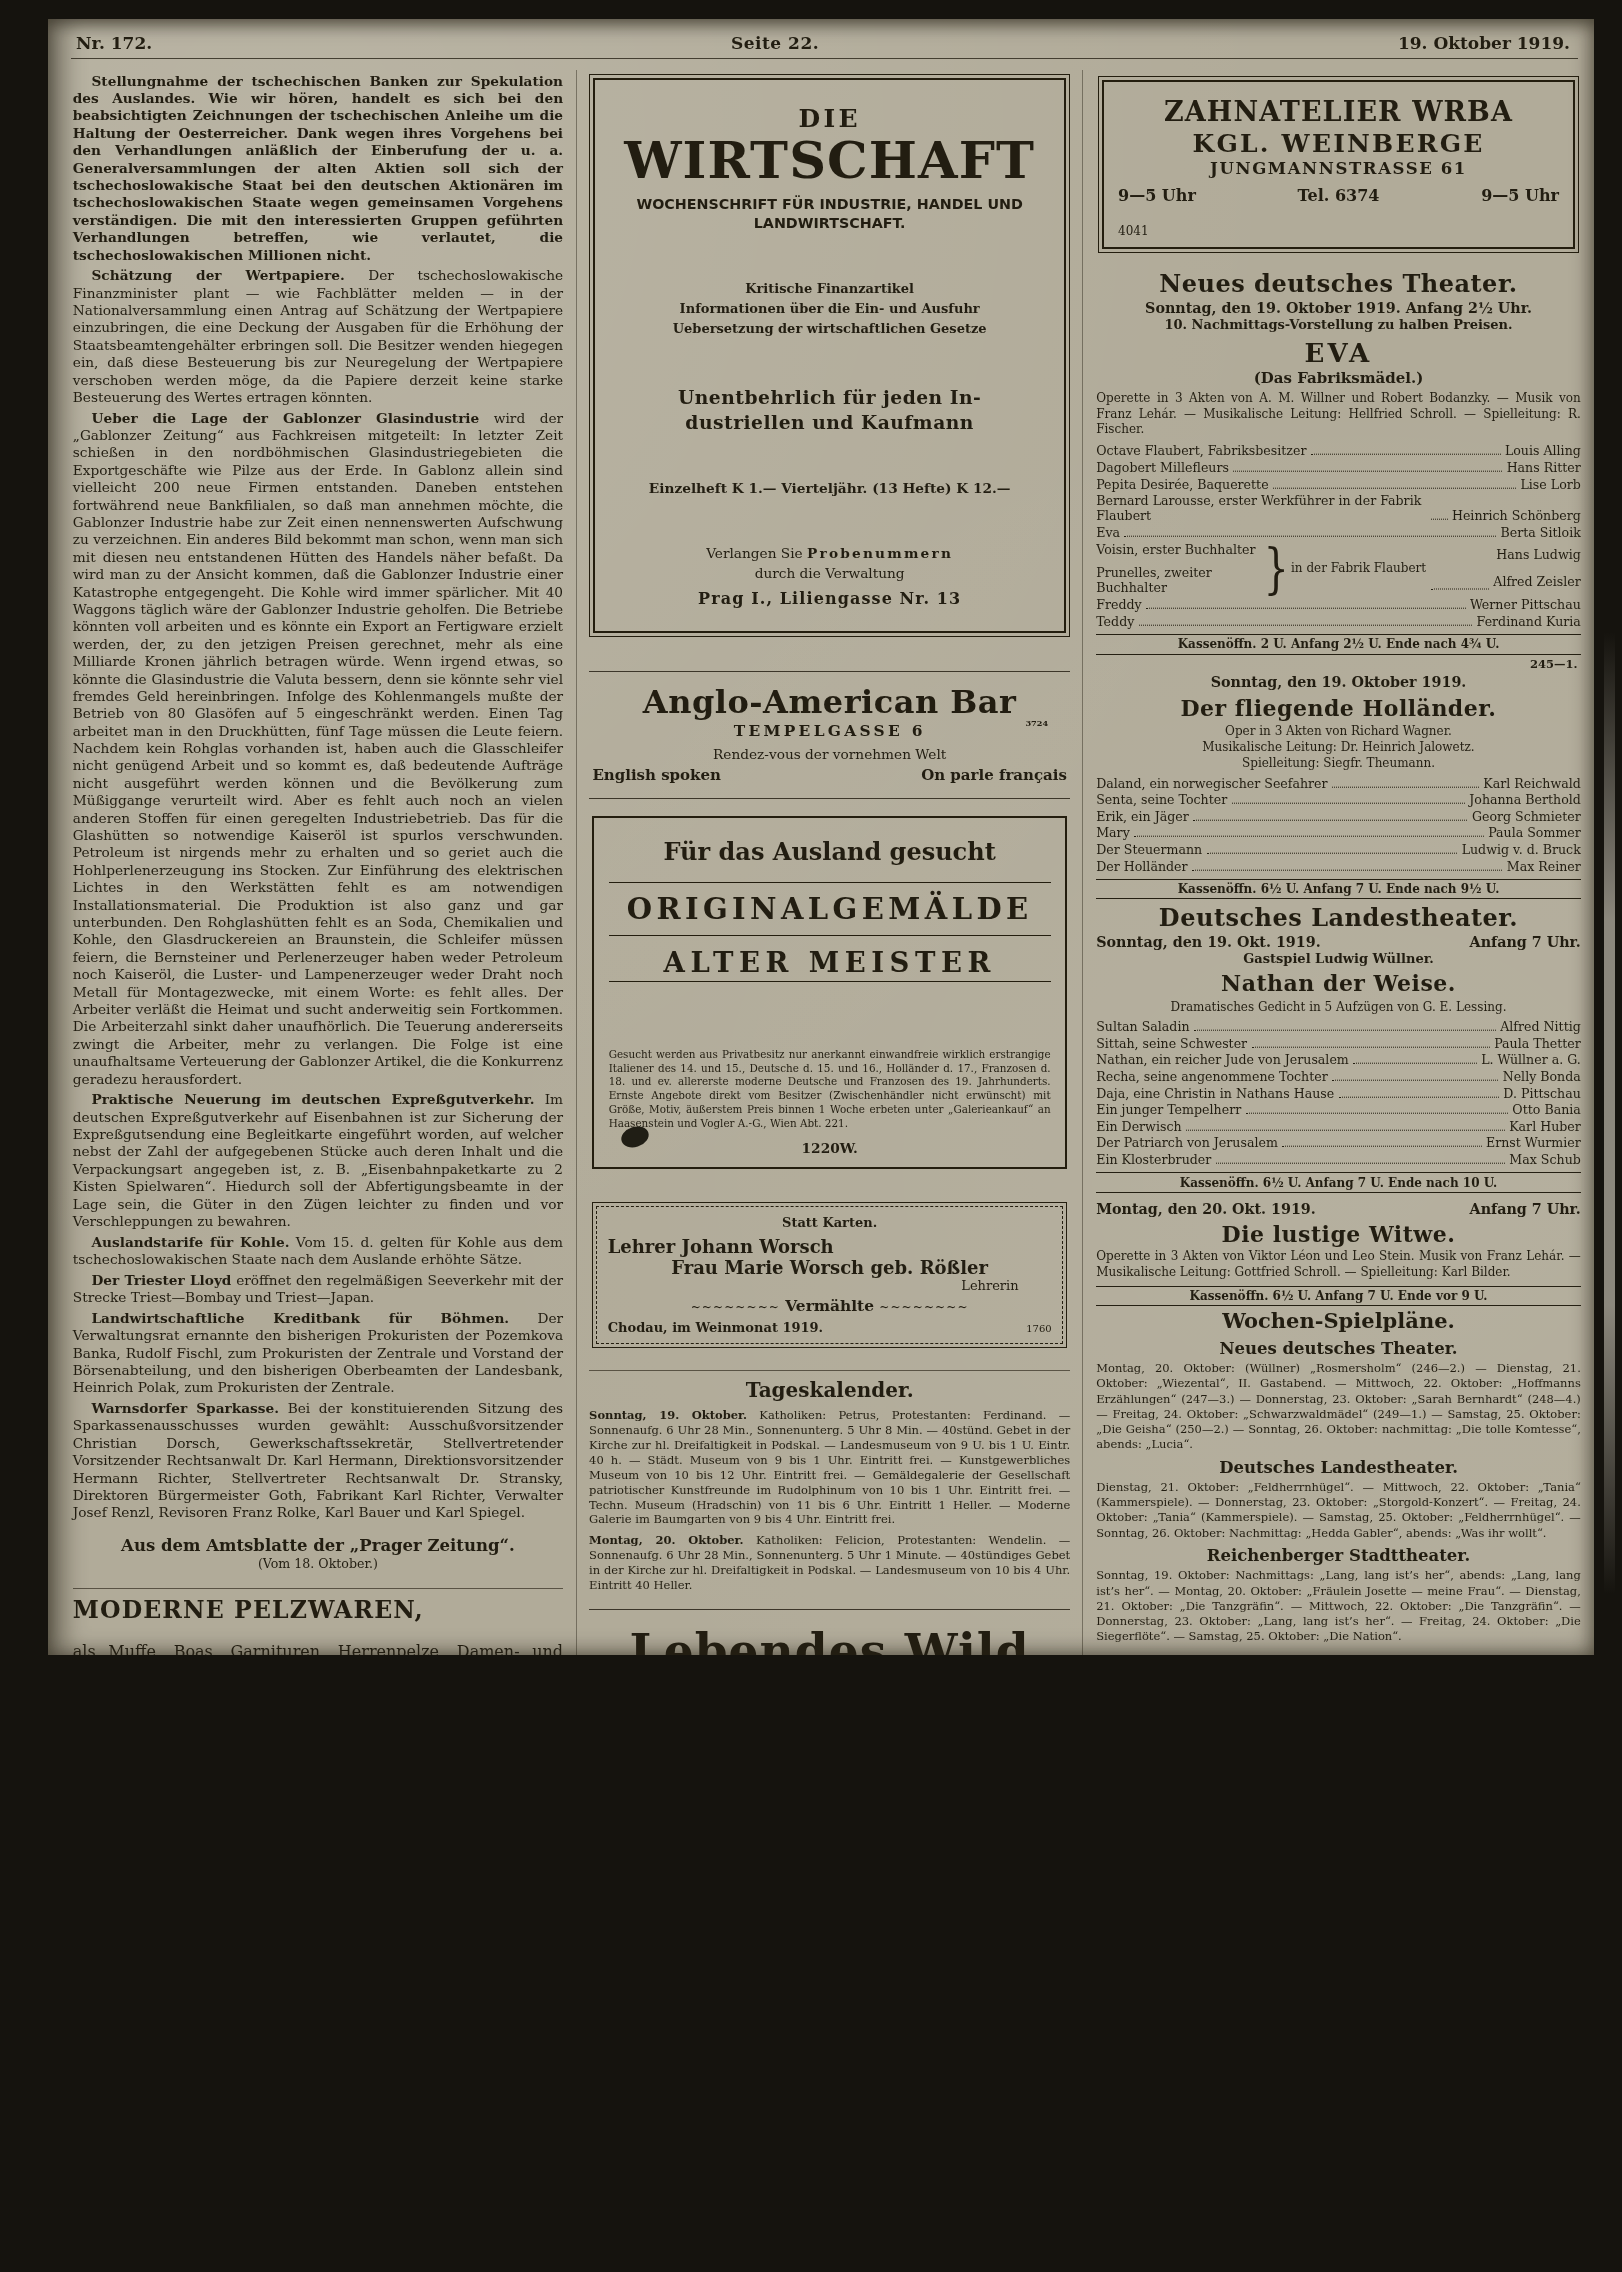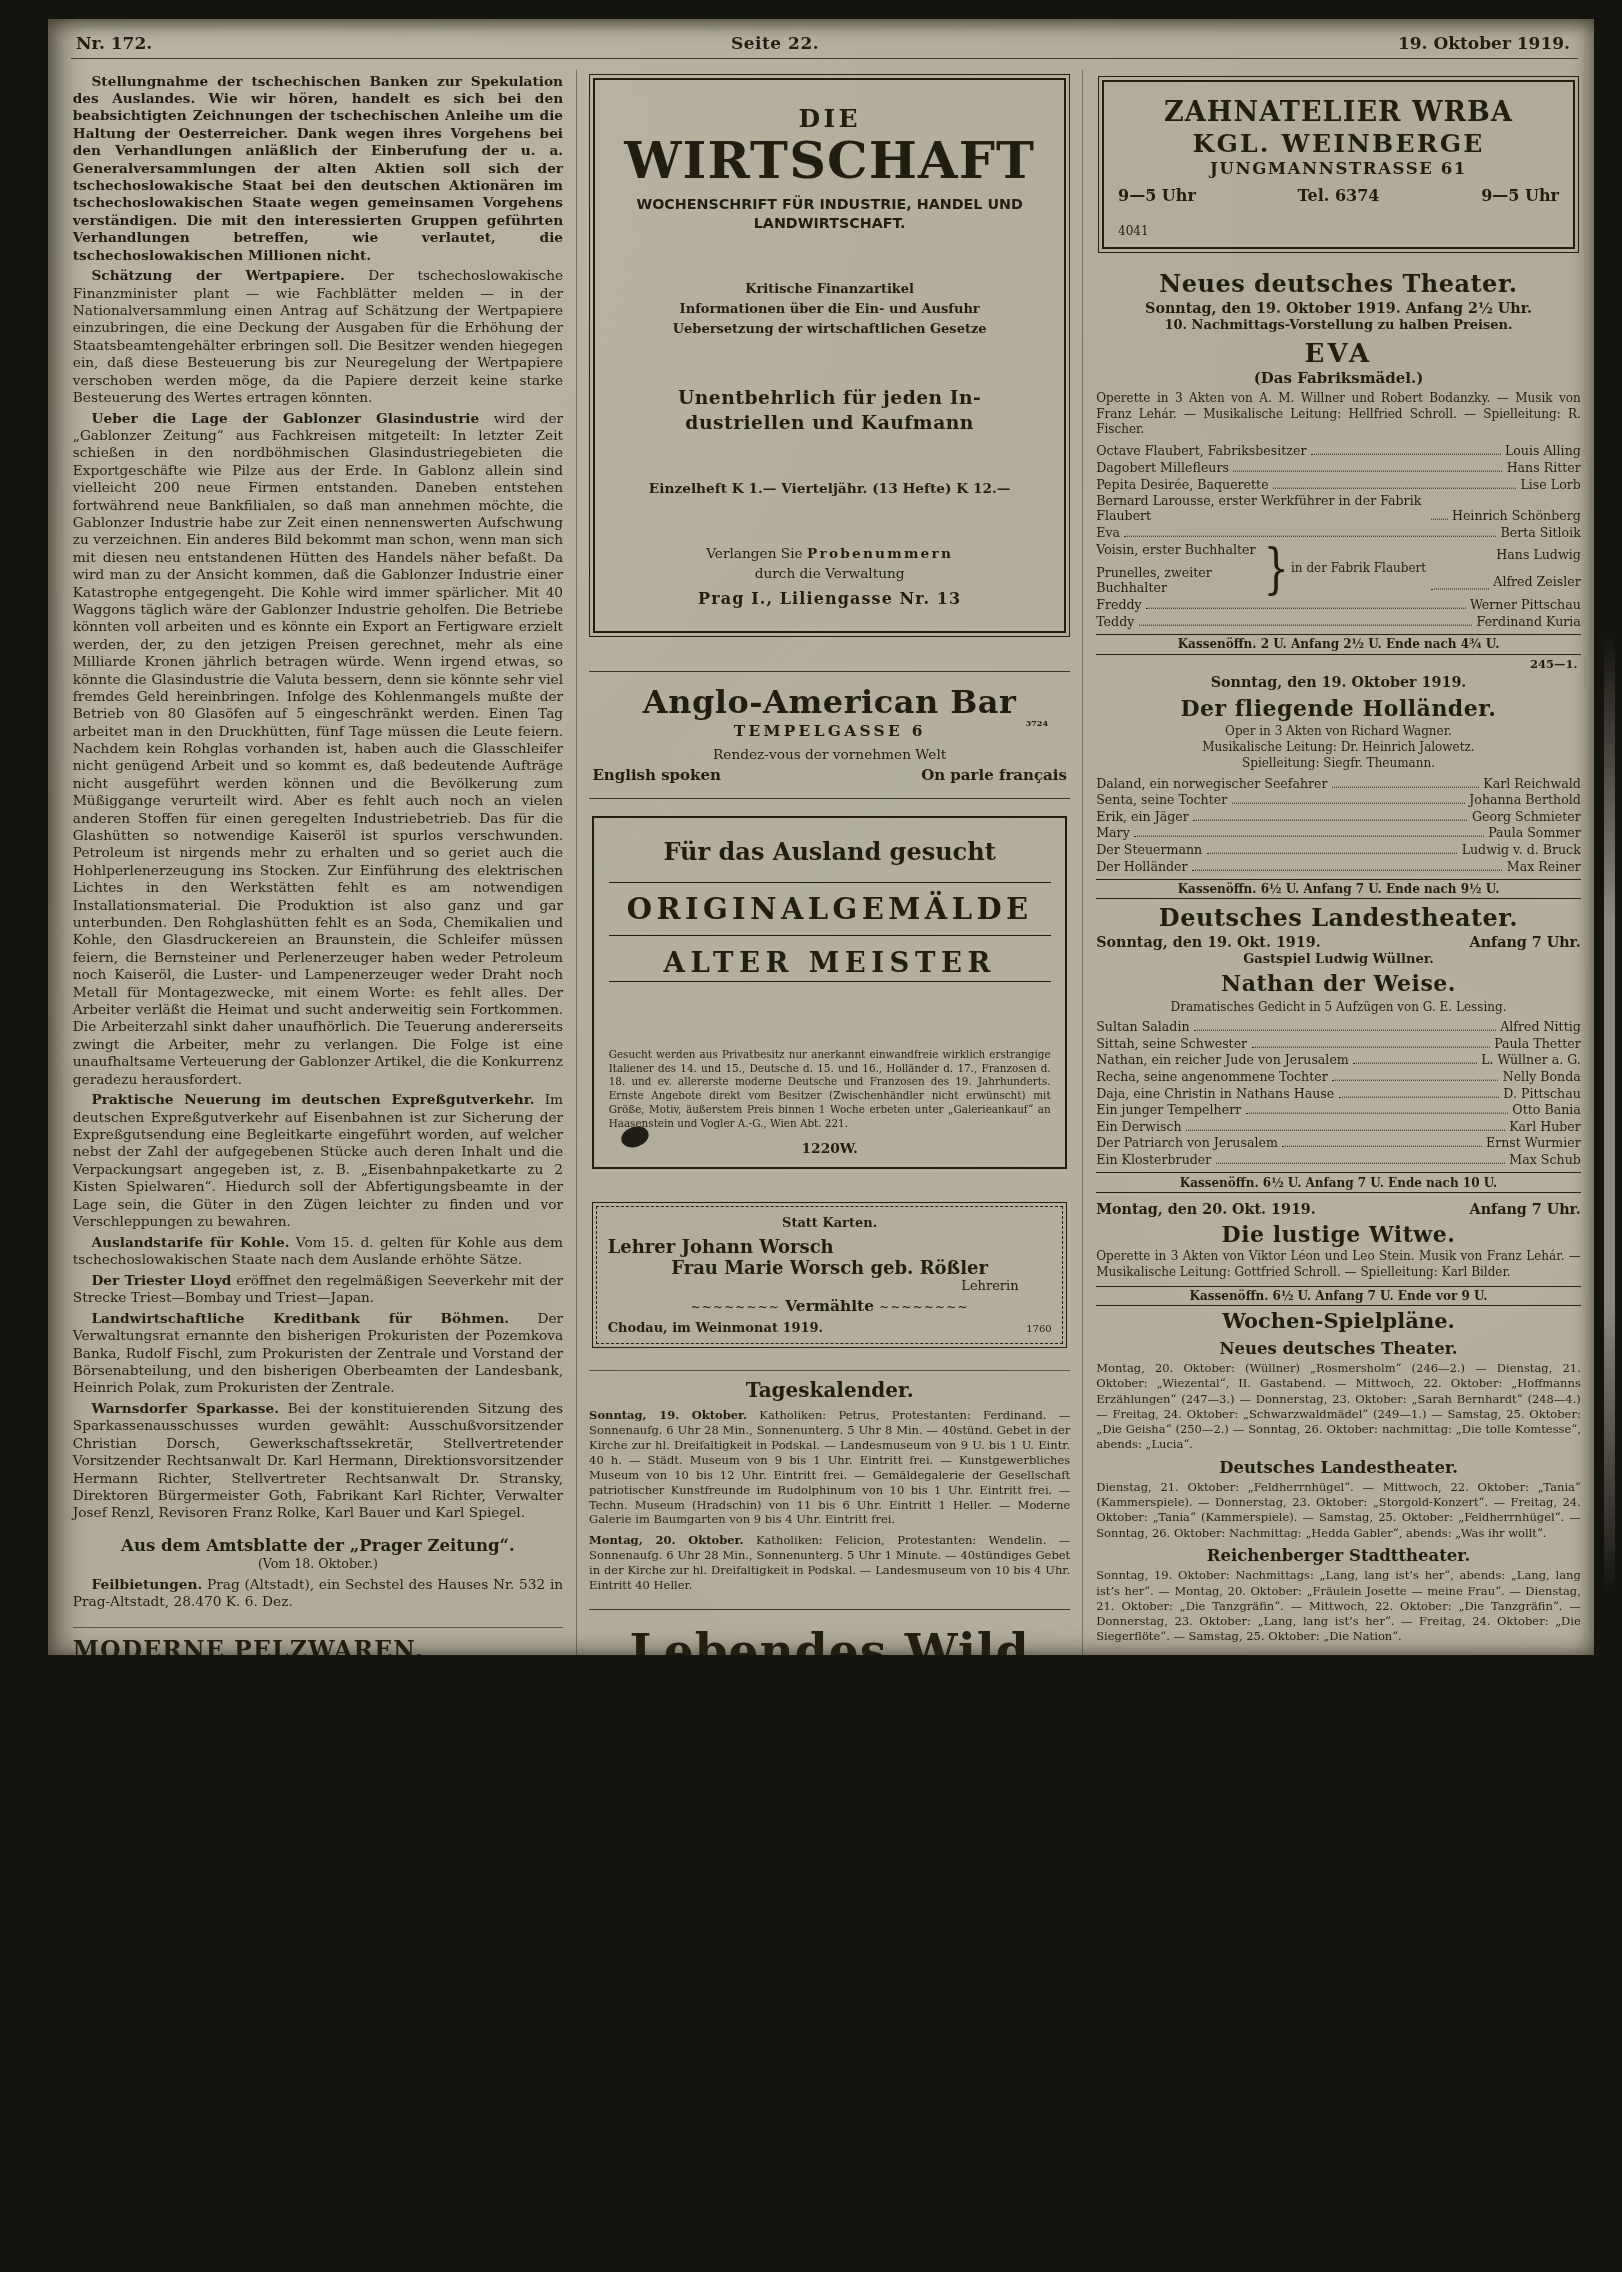--- a/index.html
+++ b/index.html
@@ -150,21 +150,20 @@
         <p class="art"><b>Schätzung der Wertpapiere.</b> <span>Der tschechoslowakische Finanzminister plant — wie Fachblätter melden — in der Nationalversammlung einen Antrag auf Schätzung der Wertpapiere einzubringen, die eine Deckung der Ausgaben für die Erhöhung der Staatsbeamtengehälter erbringen soll. Die Besitzer wenden hiegegen ein, daß diese Besteuerung bis zur Neuregelung der Wertpapiere verschoben werden möge, da die Papiere derzeit keine starke Besteuerung des Wertes ertragen könnten.</span></p>
         <p class="art"><b>Ueber die Lage der Gablonzer Glasindustrie</b> <span>wird der „Gablonzer Zeitung“ aus Fachkreisen mitgeteilt: In letzter Zeit schießen in den nordböhmischen Glasindustriegebieten die Exportgeschäfte wie Pilze aus der Erde. In Gablonz allein sind vielleicht 200 neue Firmen entstanden. Daneben entstehen fortwährend neue Bankfilialen, so daß man annehmen möchte, die Gablonzer Industrie habe zur Zeit einen nennenswerten Aufschwung zu verzeichnen. Ein anderes Bild bekommt man schon, wenn man sich mit diesen neu entstandenen Hütten des Handels näher befaßt. Da wird man zu der Ansicht kommen, daß die Gablonzer Industrie einer Katastrophe entgegengeht. Die Kohle wird immer spärlicher. Mit 40 Waggons täglich wäre der Gablonzer Industrie geholfen. Die Betriebe könnten voll arbeiten und es könnte ein Export an Fertigware erzielt werden, der, zu den jetzigen Preisen gerechnet, mehr als eine Milliarde Kronen jährlich betragen würde. Wenn irgend etwas, so könnte die Glasindustrie die Valuta bessern, denn sie könnte sehr viel fremdes Geld hereinbringen. Infolge des Kohlenmangels mußte der Betrieb von 80 Glasöfen auf 5 eingeschränkt werden. Einen Tag arbeitet man in den Druckhütten, fünf Tage müssen die Leute feiern. Nachdem kein Rohglas vorhanden ist, haben auch die Glasschleifer nicht genügend Arbeit und so kommt es, daß bedeutende Aufträge nicht ausgeführt werden können und die Bevölkerung zum Müßiggange verurteilt wird. Aber es fehlt auch noch an vielen anderen Stoffen für einen geregelten Industriebetrieb. Das für die Glashütten so notwendige Kaiseröl ist spurlos verschwunden. Petroleum ist nirgends mehr zu erhalten und so geriet auch die Hohlperlenerzeugung ins Stocken. Zur Einführung des elektrischen Lichtes in den Werkstätten fehlt es am notwendigen Installationsmaterial. Die Produktion ist also ganz und gar unterbunden. Den Rohglashütten fehlt es an Soda, Chemikalien und Kohle, den Glasdruckereien an Braunstein, die Schleifer müssen feiern, die Bernsteiner und Perlenerzeuger haben weder Petroleum noch Kaiseröl, die Luster- und Lampenerzeuger weder Draht noch Metall für Montagezwecke, mit einem Worte: es fehlt alles. Der Arbeiter verläßt die Heimat und sucht anderweitig sein Fortkommen. Die Arbeiterzahl sinkt daher unaufhörlich. Die Teuerung andererseits zwingt die Arbeiter, mehr zu verlangen. Die Folge ist eine unaufhaltsame Verteuerung der Gablonzer Artikel, die die Konkurrenz geradezu herausfordert.</span></p>
         <p class="art"><b>Praktische Neuerung im deutschen Expreßgutverkehr.</b> <span>Im deutschen Expreßgutverkehr auf Eisenbahnen ist zur Sicherung der Expreßgutsendung eine Begleitkarte eingeführt worden, auf welcher nebst der Zahl der aufgegebenen Stücke auch deren Inhalt und die Verpackungsart angegeben ist, z. B. „Eisenbahnpaketkarte zu 2 Kisten Spielwaren“. Hiedurch soll der Abfertigungsbeamte in der Lage sein, die Güter in den Zügen leichter zu finden und vor Verschleppungen zu bewahren.</span></p>
         <p class="art"><b>Auslandstarife für Kohle.</b> <span>Vom 15. d. gelten für Kohle aus dem tschechoslowakischen Staate nach dem Auslande erhöhte Sätze.</span></p>
         <p class="art"><b>Der Triester Lloyd</b> <span>eröffnet den regelmäßigen Seeverkehr mit der Strecke Triest—Bombay und Triest—Japan.</span></p>
         <p class="art"><b>Landwirtschaftliche Kreditbank für Böhmen.</b> <span>Der Verwaltungsrat ernannte den bisherigen Prokuristen der Pozemkova Banka, Rudolf Fischl, zum Prokuristen der Zentrale und Vorstand der Börsenabteilung, und den bisherigen Oberbeamten der Landesbank, Heinrich Polak, zum Prokuristen der Zentrale.</span></p>
         <p class="art"><b>Warnsdorfer Sparkasse.</b> <span>Bei der konstituierenden Sitzung des Sparkassenausschusses wurden gewählt: Ausschußvorsitzender Christian Dorsch, Gewerkschaftssekretär, Stellvertretender Vorsitzender Rechtsanwalt Dr. Karl Hermann, Direktionsvorsitzender Hermann Richter, Stellvertreter Rechtsanwalt Dr. Stransky, Direktoren Bürgermeister Goth, Fabrikant Karl Richter, Verwalter Josef Renzl, Revisoren Franz Rolke, Karl Bauer und Karl Spiegel.</span></p>
 
         <h2 class="sec-head">Aus dem Amtsblatte der „Prager Zeitung“.</h2>
         <div class="sec-sub">(Vom 18. Oktober.)</div>
-        <p class="art"><b>Feilbietungen.</b> <span>Prag (Altstadt), ein Sechstel des Hauses Nr. 532 in Prag-Altstadt, 28.470 K. 6. Dez.</span></p>
 
         <div class="pelz">
           <div class="pelz-title">MODERNE PELZWAREN,</div>
           <p class="pelz-text">als Muffe, Boas, Garnituren, Herrenpelze, Damen- und Herren-Pelzmäntel in großer Auswahl,</p>
           <p class="pelz-text">offeriert i. Fa. F. FENDER, Prag I., Celetná 22. Renovierungen und Modernisierungen werden übernommen. Mäßige Preise.</p>
           <div class="pelz-foot">
             <span>gegen 5 K in Raten. Billigste Preise.</span>
             <span>4747</span>
           </div>
         </div>

